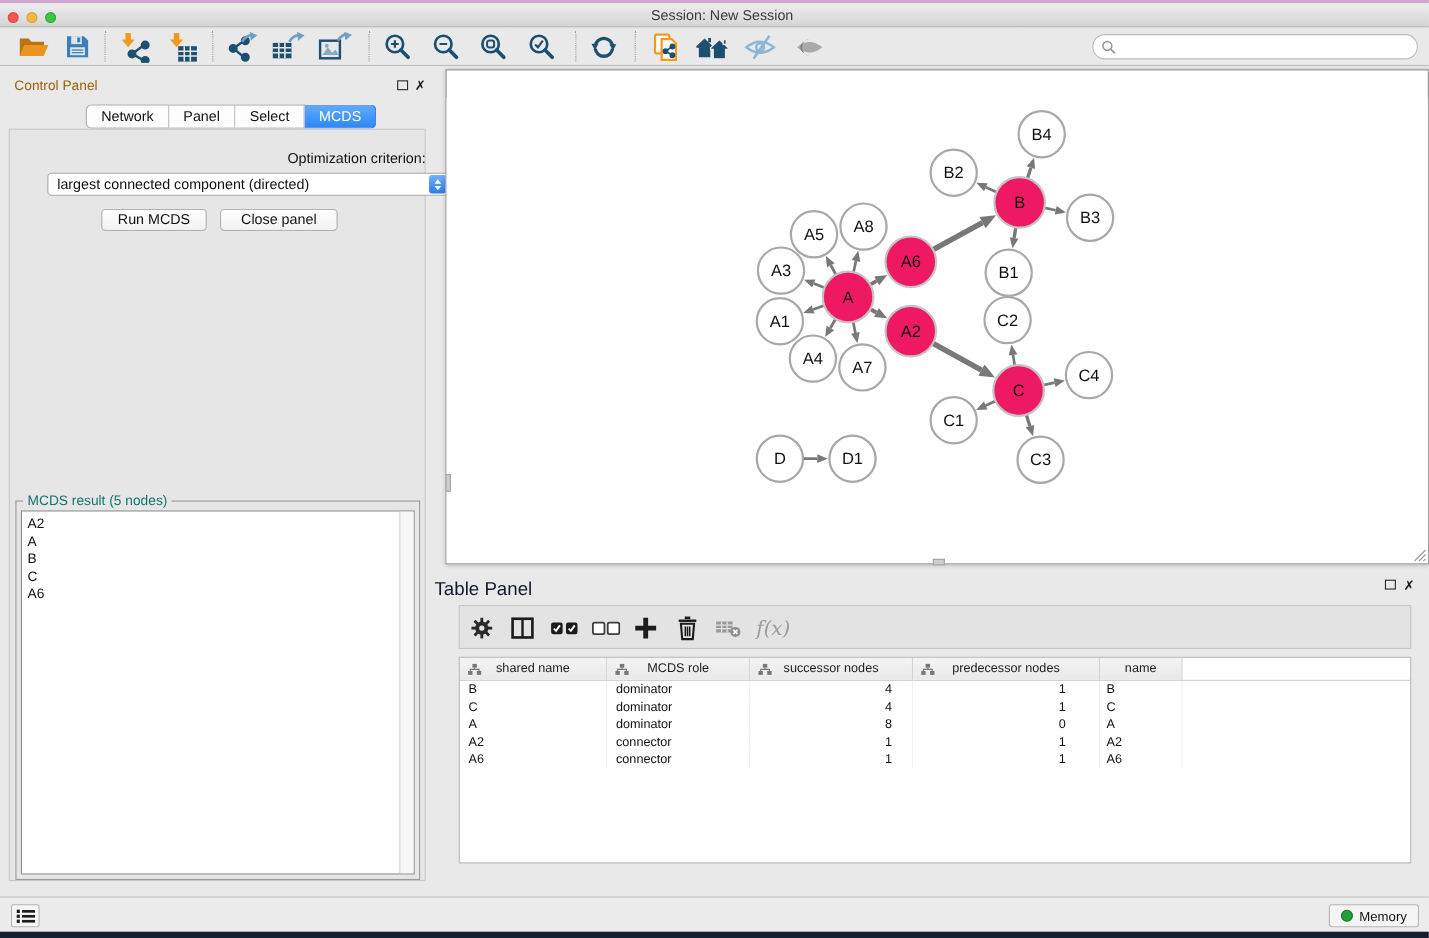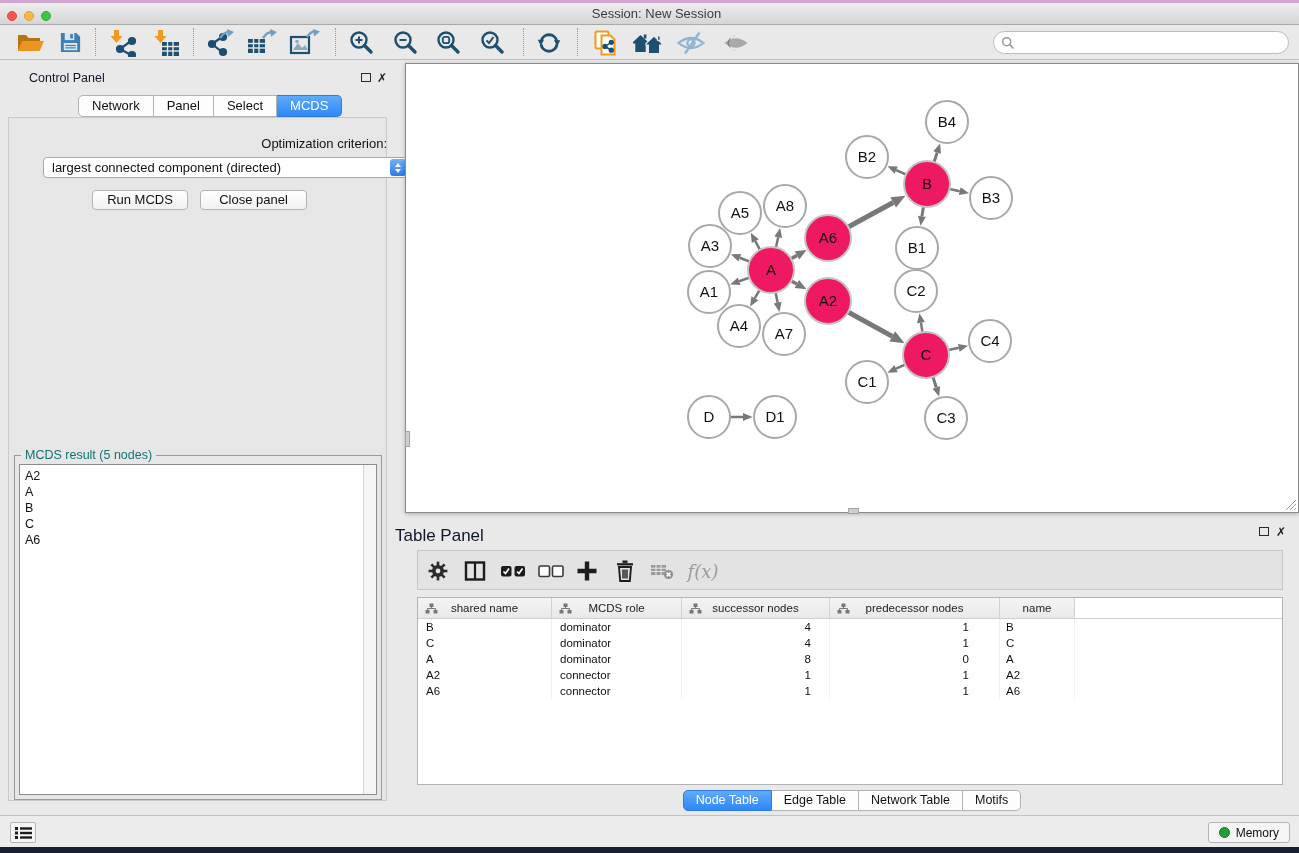--- a/index.html
+++ b/index.html
@@ -24,21 +24,21 @@
   .toolbar { position:absolute; left:0; top:25px; width:1299px; height:35px;
     background:#e9e9e9; border-bottom:1px solid #bfbfbf; }
   .tbi { position:absolute; top:1px; width:40px; height:33px; display:flex;
     align-items:center; justify-content:center; cursor:default; }
   .tb-sep { position:absolute; top:3px; height:28px; width:0; border-left:1px dotted #9b9b9b; }
   .searchbox { position:absolute; left:993px; top:6px; width:296px; height:23px;
     background:#fff; border:1px solid #bcbcbc; border-radius:12px; display:flex; align-items:center; padding-left:7px; }
   .searchbox input { border:none; outline:none; flex:1; font-size:12px; background:transparent; height:18px; }
 
   
-  .cp-title { position:absolute; left:29px; top:71px; font-size:12.5px; color:#0f172a; }
+  .cp-title { position:absolute; left:13px; top:71px; font-size:12.5px; color:#a16207; }
   .panel-float { position:absolute; width:10px; height:9px; border:1.5px solid #2a2a2a; background:transparent; }
   .panel-close { position:absolute; font-size:12px; font-weight:bold; color:#1a1a1a; line-height:12px; }
   #cp-tabs { position:absolute; left:78px; top:95px; display:flex; height:22px; }
   .cp-tab { border:1px solid #b2b2b2; border-left:none; background:#fdfdfd; color:#111;
     font-size:13px; line-height:20px; padding:0 13px; cursor:default; }
   .cp-tab:first-child { border-left:1px solid #b2b2b2; border-radius:5px 0 0 5px; }
   .cp-tab:last-child { border-radius:0 5px 5px 0; }
   .cp-tab.active { background:linear-gradient(#5faafc,#2d88f8); border-color:#2d7ae0; color:#fff; }
   .cp-content { position:absolute; left:8px; top:117px; width:379px; height:684px;
     background:#e6e6e6; border:1px solid #c9c9c9; }
@@ -573,26 +573,20 @@
         <div class="tbl-row">
           <div class="td" style="width: 134px; text-align: left; padding-left: 8px;">A6</div>
           <div class="td" style="width: 130px; text-align: left; padding-left: 8px;">connector</div>
           <div class="td" style="width: 148px; text-align: right; padding-right: 18px;">1</div>
           <div class="td" style="width: 170px; text-align: right; padding-right: 30px;">1</div>
           <div class="td" style="width: 75px; text-align: left; padding-left: 6px;">A6</div>
         </div>
       </div>
   </div>
 
-  <div id="tp-tabs">
-      <div class="tp-tab active">Node Table</div>
-      <div class="tp-tab">Edge Table</div>
-      <div class="tp-tab">Network Table</div>
-      <div class="tp-tab">Motifs</div>
-    </div>
 
   <div class="statusbar">
     <div class="list-btn">
       <svg width="17" height="14" viewBox="0 0 17 14">
         <g fill="#1c1c1c">
           <rect x="0" y="1" width="3" height="3"></rect>
             <rect x="5" y="1.3" width="12" height="2.4"></rect>
           <rect x="0" y="5.5" width="3" height="3"></rect>
             <rect x="5" y="5.8" width="12" height="2.4"></rect>
           <rect x="0" y="10" width="3" height="3"></rect>

